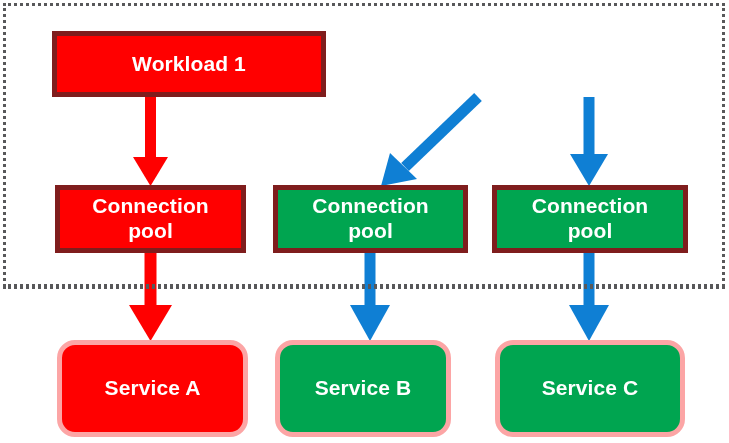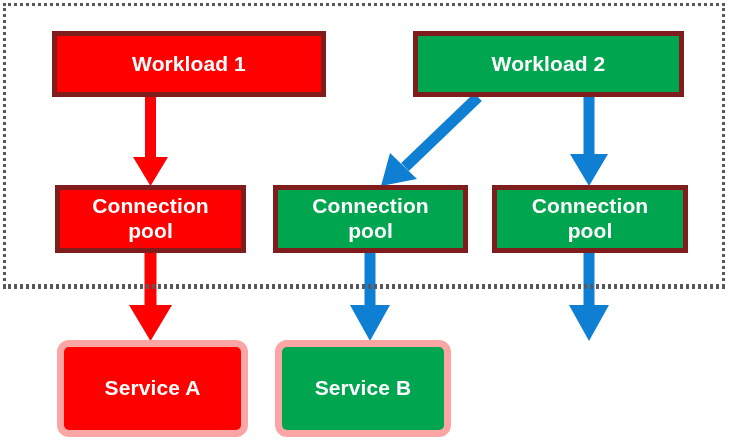--- a/index.html
+++ b/index.html
@@ -33,22 +33,22 @@
     font-size: 21px;
     font-weight: 600;
     line-height: 1.18;
     letter-spacing: 0.1px;
     z-index: 5;
   }
   .node.rect {
     border: 5px solid #7f1d1d;
   }
   .node.rounded {
-    border: 7px solid #fca5a5;
-    border-radius: 12px;
+    border: 5px solid #fca5a5;
+    border-radius: 18px;
   }
   .node-label {
     display: block;
     white-space: pre-line;
     padding: 0 6px;
   }
   .dotted-zone {
     position: absolute;
     box-sizing: border-box;
     border: 3px dotted #58585a;
@@ -100,23 +100,20 @@
       <path d="M 569 305 L 609 305 L 589 341 Z" fill="#0f7fd4"></path>
     </g>
   </svg>
 
   <div class="dotted-divider" id="zone-divider" style="left: 3px; top: 286px; width: 722px; border-top-color: rgb(88, 88, 90);"></div>
 
   <div class="node rect" id="node-workload-1" style="left: 52px; top: 31px; width: 274px; height: 66px; background: rgb(255, 0, 0); color: rgb(255, 255, 255);">
     <span class="node-label">Workload 1</span>
   </div>
 
-  <div class="node rect" id="node-workload-2" style="left: 413px; top: 31px; width: 271px; height: 66px; background: rgb(0, 165, 80); color: rgb(255, 255, 255);">
-    <span class="node-label">Workload 2</span>
-  </div>
 
   <div class="node rect" id="node-connection-pool-1" style="left: 55px; top: 185px; width: 191px; height: 68px; background: rgb(255, 0, 0); color: rgb(255, 255, 255);">
     <span class="node-label">Connection
 pool</span>
   </div>
 
   <div class="node rect" id="node-connection-pool-2" style="left: 273px; top: 185px; width: 195px; height: 68px; background: rgb(0, 165, 80); color: rgb(255, 255, 255);">
     <span class="node-label">Connection
 pool</span>
   </div>
@@ -127,14 +124,17 @@
   </div>
 
   <div class="node rounded" id="node-service-a" style="left: 57px; top: 340px; width: 191px; height: 97px; background: rgb(255, 0, 0); color: rgb(255, 255, 255);">
     <span class="node-label">Service A</span>
   </div>
 
   <div class="node rounded" id="node-service-b" style="left: 275px; top: 340px; width: 176px; height: 97px; background: rgb(0, 165, 80); color: rgb(255, 255, 255);">
     <span class="node-label">Service B</span>
   </div>
 
+  <div class="node rounded" id="node-service-c" style="left: 495px; top: 340px; width: 190px; height: 97px; background: rgb(0, 165, 80); color: rgb(255, 255, 255);">
+    <span class="node-label">Service C</span>
+  </div>
 
 </div>
 
 </body></html>

